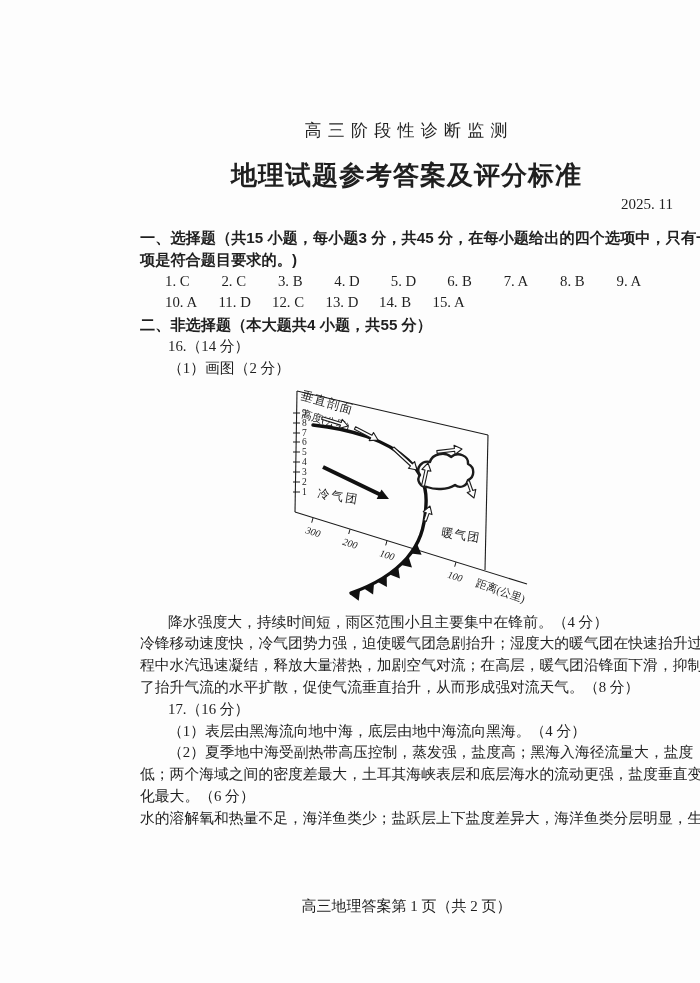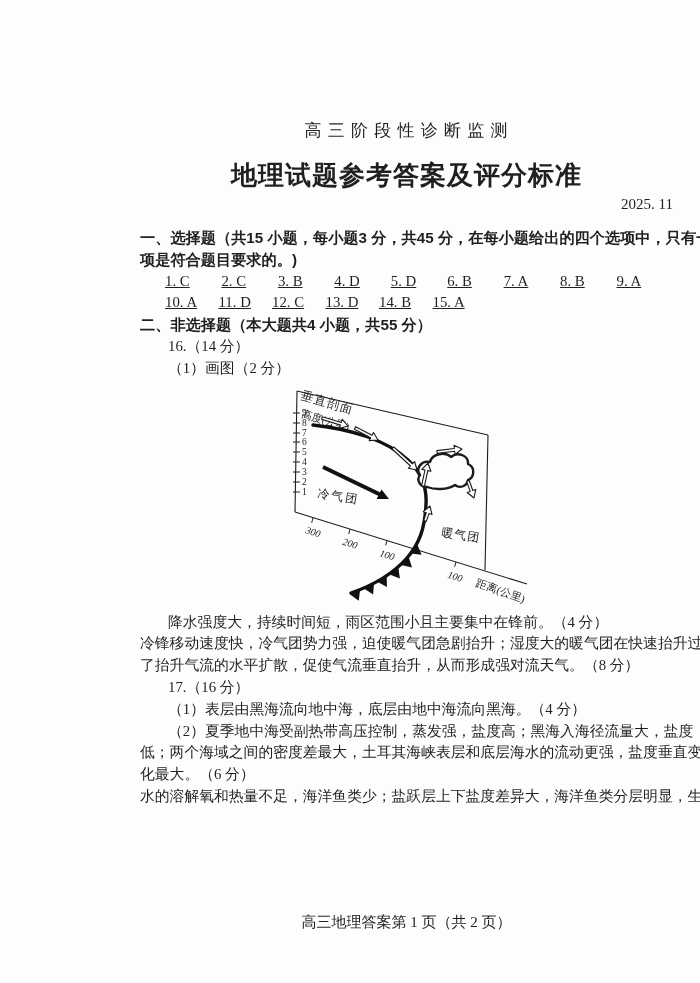--- a/index.html
+++ b/index.html
@@ -12,26 +12,26 @@
   .exam-title{top:119px;left:140px;width:533px;text-align:center;font-size:17px;letter-spacing:1px;}
   .answer-title{top:158px;left:140px;width:533px;text-align:center;font-size:26px;font-weight:700;
     font-family:"Liberation Sans","DejaVu Sans",sans-serif;letter-spacing:1px;}
   .date{top:196px;left:140px;width:533px;text-align:right;font-size:15px;font-family:Liberation Serif, serif;}
   .content{top:227px;left:140px;width:533px;font-size:14.8px;line-height:21.8px;}
   .ln{white-space:nowrap;}
   .jl{text-align:justify;text-align-last:justify;}
   .ind{text-indent:28px;}
   .bold-h{font-family:"Liberation Sans","DejaVu Sans",sans-serif;font-weight:700;font-size:15.2px;}
   .ans-row{display:flex;padding-left:25px;}
-  .ans-row span{display:inline-block;white-space:pre;text-decoration:underline;}
+  .ans-row span{display:inline-block;white-space:pre;}
   .r1 span{width:58px;}
   .r2 span{width:53.5px;}
   .diagram-wrap{position:relative;height:232px;}
   .diagram-wrap svg{position:absolute;left:135px;top:-8px;}
-  .footer{top:897px;left:140px;width:533px;text-align:center;font-size:15px;margin-top:16px;}
+  .footer{top:897px;left:140px;width:533px;text-align:center;font-size:15px;}
   svg text{fill:#1c1c1c;font-family:"Liberation Serif","DejaVu Serif",serif;}
 </style>
 </head>
 <body>
 
 <div class="abs exam-title">高 三 阶 段 性 诊 断 监 测</div>
 <div class="abs answer-title">地理试题参考答案及评分标准</div>
 <div class="abs date">2025. 11</div>
 
 <div class="abs content">
@@ -133,20 +133,21 @@
         <polygon points="126.3,193.1 133.7,184.9 137.0,195.4" fill="#111"></polygon>
         <polygon points="114.7,202.4 123.3,195.6 124.9,206.5" fill="#111"></polygon>
         <polygon points="102.3,209.8 111.7,204.2 111.9,215.1" fill="#111"></polygon>
         <polygon points="89.0,216.4 99.0,211.6 98.1,222.6" fill="#111"></polygon>
         <polygon points="74.9,222.2 85.1,217.8 83.7,228.7" fill="#111"></polygon>
       </svg>
   </div>
 
   <div class="ln ind">降水强度大，持续时间短，雨区范围小且主要集中在锋前。（4 分）</div>
   <div class="ln jl">冷锋移动速度快，冷气团势力强，迫使暖气团急剧抬升；湿度大的暖气团在快速抬升过</div>
+  <div class="ln jl">程中水汽迅速凝结，释放大量潜热，加剧空气对流；在高层，暖气团沿锋面下滑，抑制</div>
   <div class="ln">了抬升气流的水平扩散，促使气流垂直抬升，从而形成强对流天气。（8 分）</div>
 
   <div class="ln ind">17.（16 分）</div>
   <div class="ln ind">（1）表层由黑海流向地中海，底层由地中海流向黑海。（4 分）</div>
   <div class="ln jl ind">（2）夏季地中海受副热带高压控制，蒸发强，盐度高；黑海入海径流量大，盐度</div>
   <div class="ln jl">低；两个海域之间的密度差最大，土耳其海峡表层和底层海水的流动更强，盐度垂直变</div>
   <div class="ln">化最大。（6 分）</div>
   <div class="ln jl">水的溶解氧和热量不足，海洋鱼类少；盐跃层上下盐度差异大，海洋鱼类分层明显，生</div>
 </div>
 

